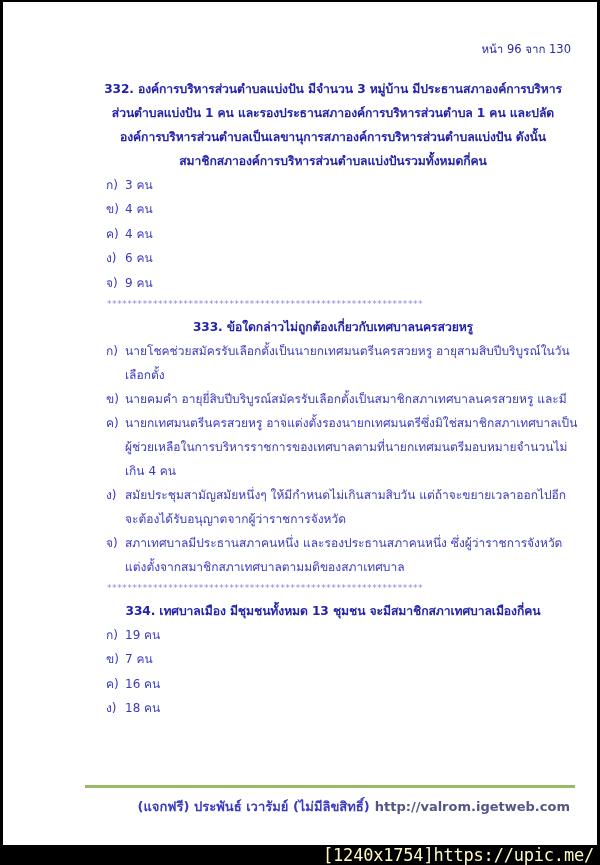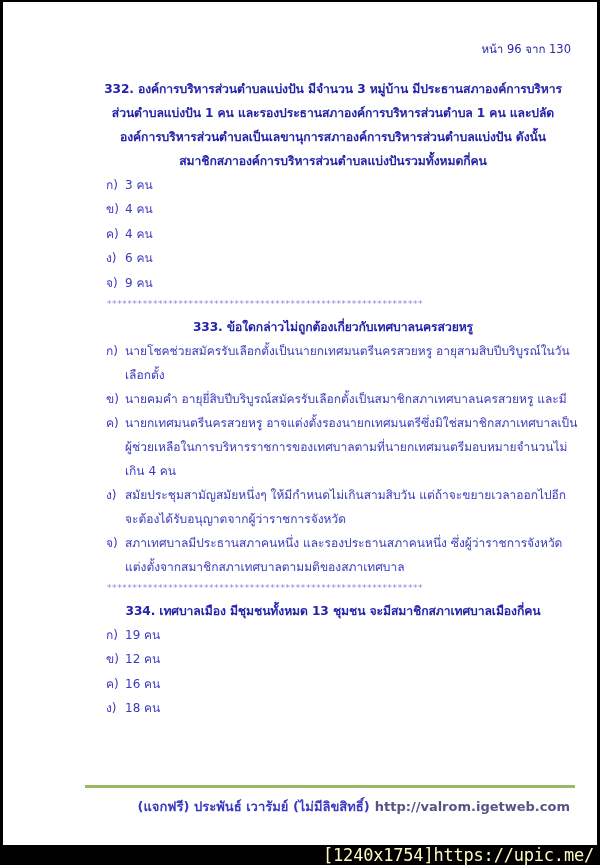--- a/index.html
+++ b/index.html
@@ -175,21 +175,21 @@
     <div class="separator">**************************************************************</div>
 
     <div class="q-block mt-q">
       <div class="question">334. เทศบาลเมือง มีชุมชนทั้งหมด 13 ชุมชน จะมีสมาชิกสภาเทศบาลเมืองกี่คน</div>
       <div class="option short">
         <span class="opt-label">ก)</span>
         <span>19 คน</span>
       </div>
       <div class="option short">
         <span class="opt-label">ข)</span>
-        <span>12 คน</span>
+        <span>7 คน</span>
       </div>
       <div class="option short">
         <span class="opt-label">ค)</span>
         <span>16 คน</span>
       </div>
       <div class="option short">
         <span class="opt-label">ง)</span>
         <span>18 คน</span>
       </div>
     </div>

